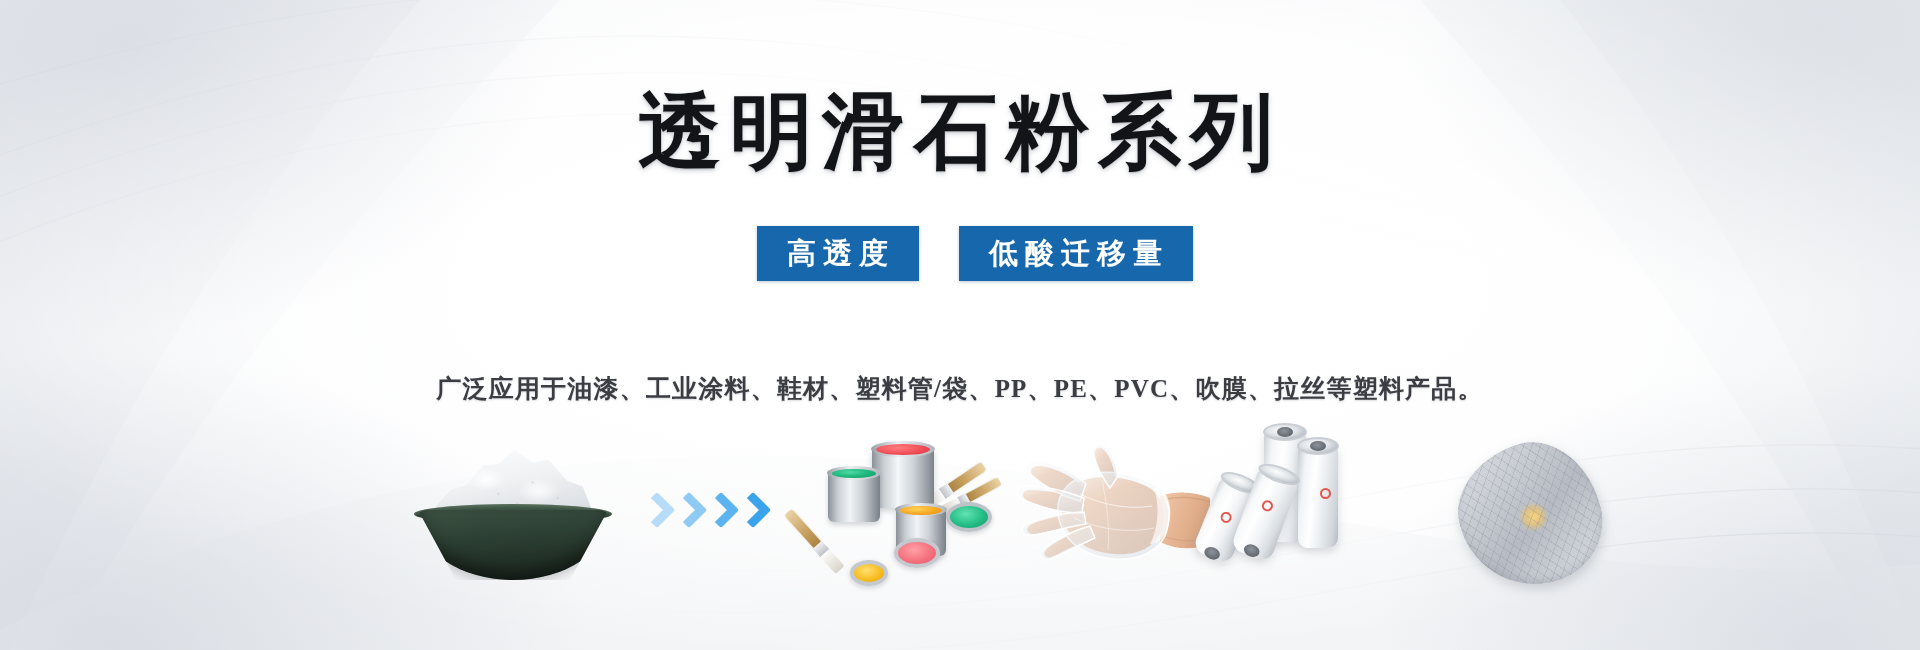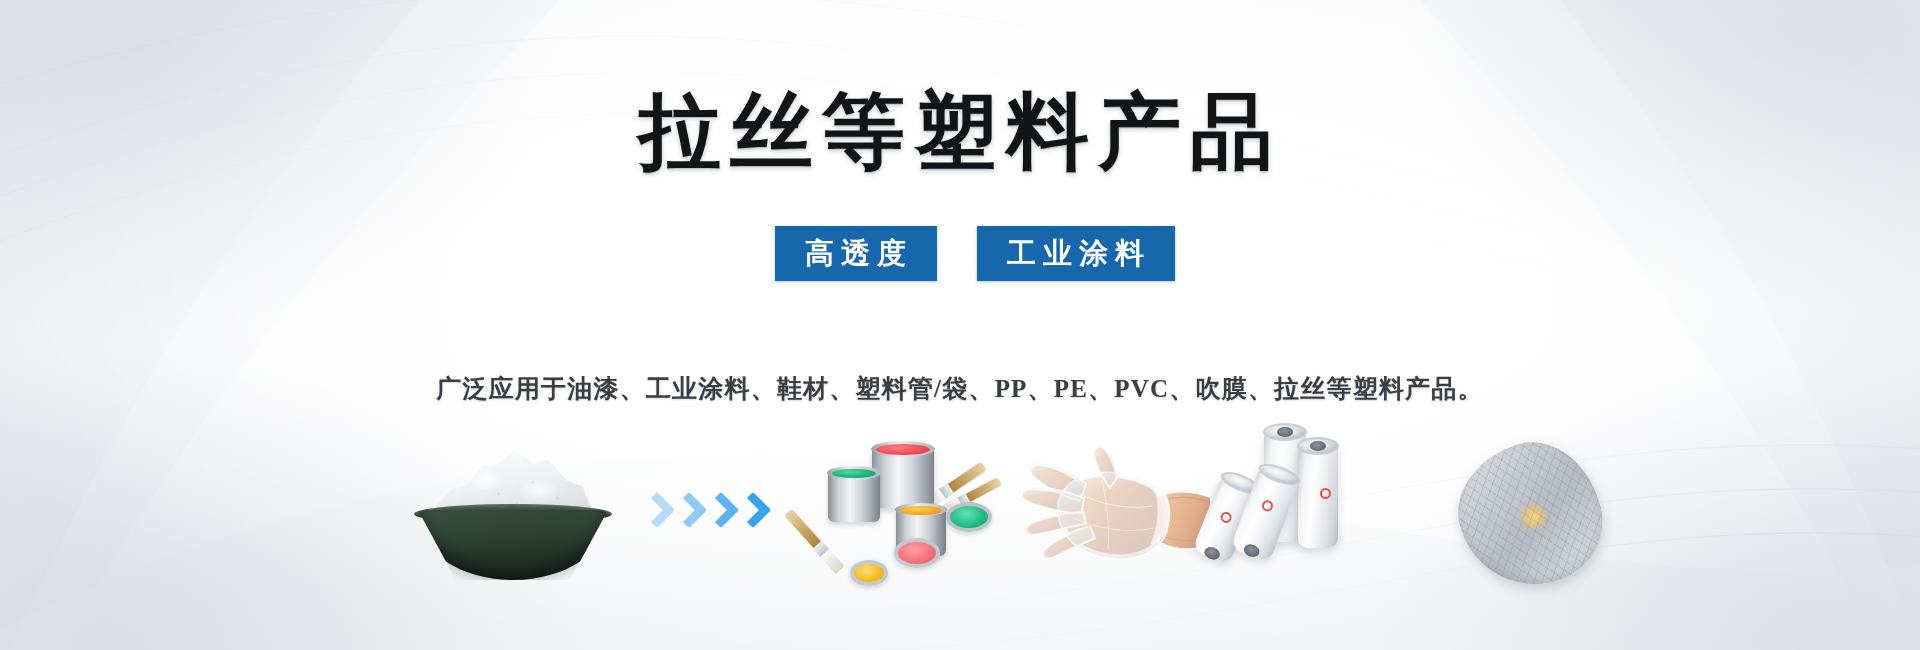--- a/index.html
+++ b/index.html
@@ -295,25 +295,25 @@
     <rect x="0" y="0" width="1920" height="650" fill="url(#centerGlow)"></rect>
   </svg>
 
   <div class="corner-shade cs-tl"></div>
   <div class="corner-shade cs-bl"></div>
   <div class="corner-shade cs-tr"></div>
   <div class="corner-shade cs-br"></div>
 
   <div id="content">
 
-    <h1 id="title">拉丝等塑料产品</h1>
+    <h1 id="title">透明滑石粉系列</h1>
 
     <div id="badges">
       <span class="badge">高透度</span>
-      <span class="badge">工业涂料</span>
+      <span class="badge">低酸迁移量</span>
     </div>
 
     <p id="subtitle">广泛应用于油漆、工业涂料、鞋材、塑料管/袋、PP、PE、PVC、吹膜、拉丝等塑料产品。</p>
 
     <div id="products">
 
       <div class="prod" id="bowl">
         <div class="powder"></div>
         <div class="powder-grain"></div>
         <div class="bowl-rim"></div>

